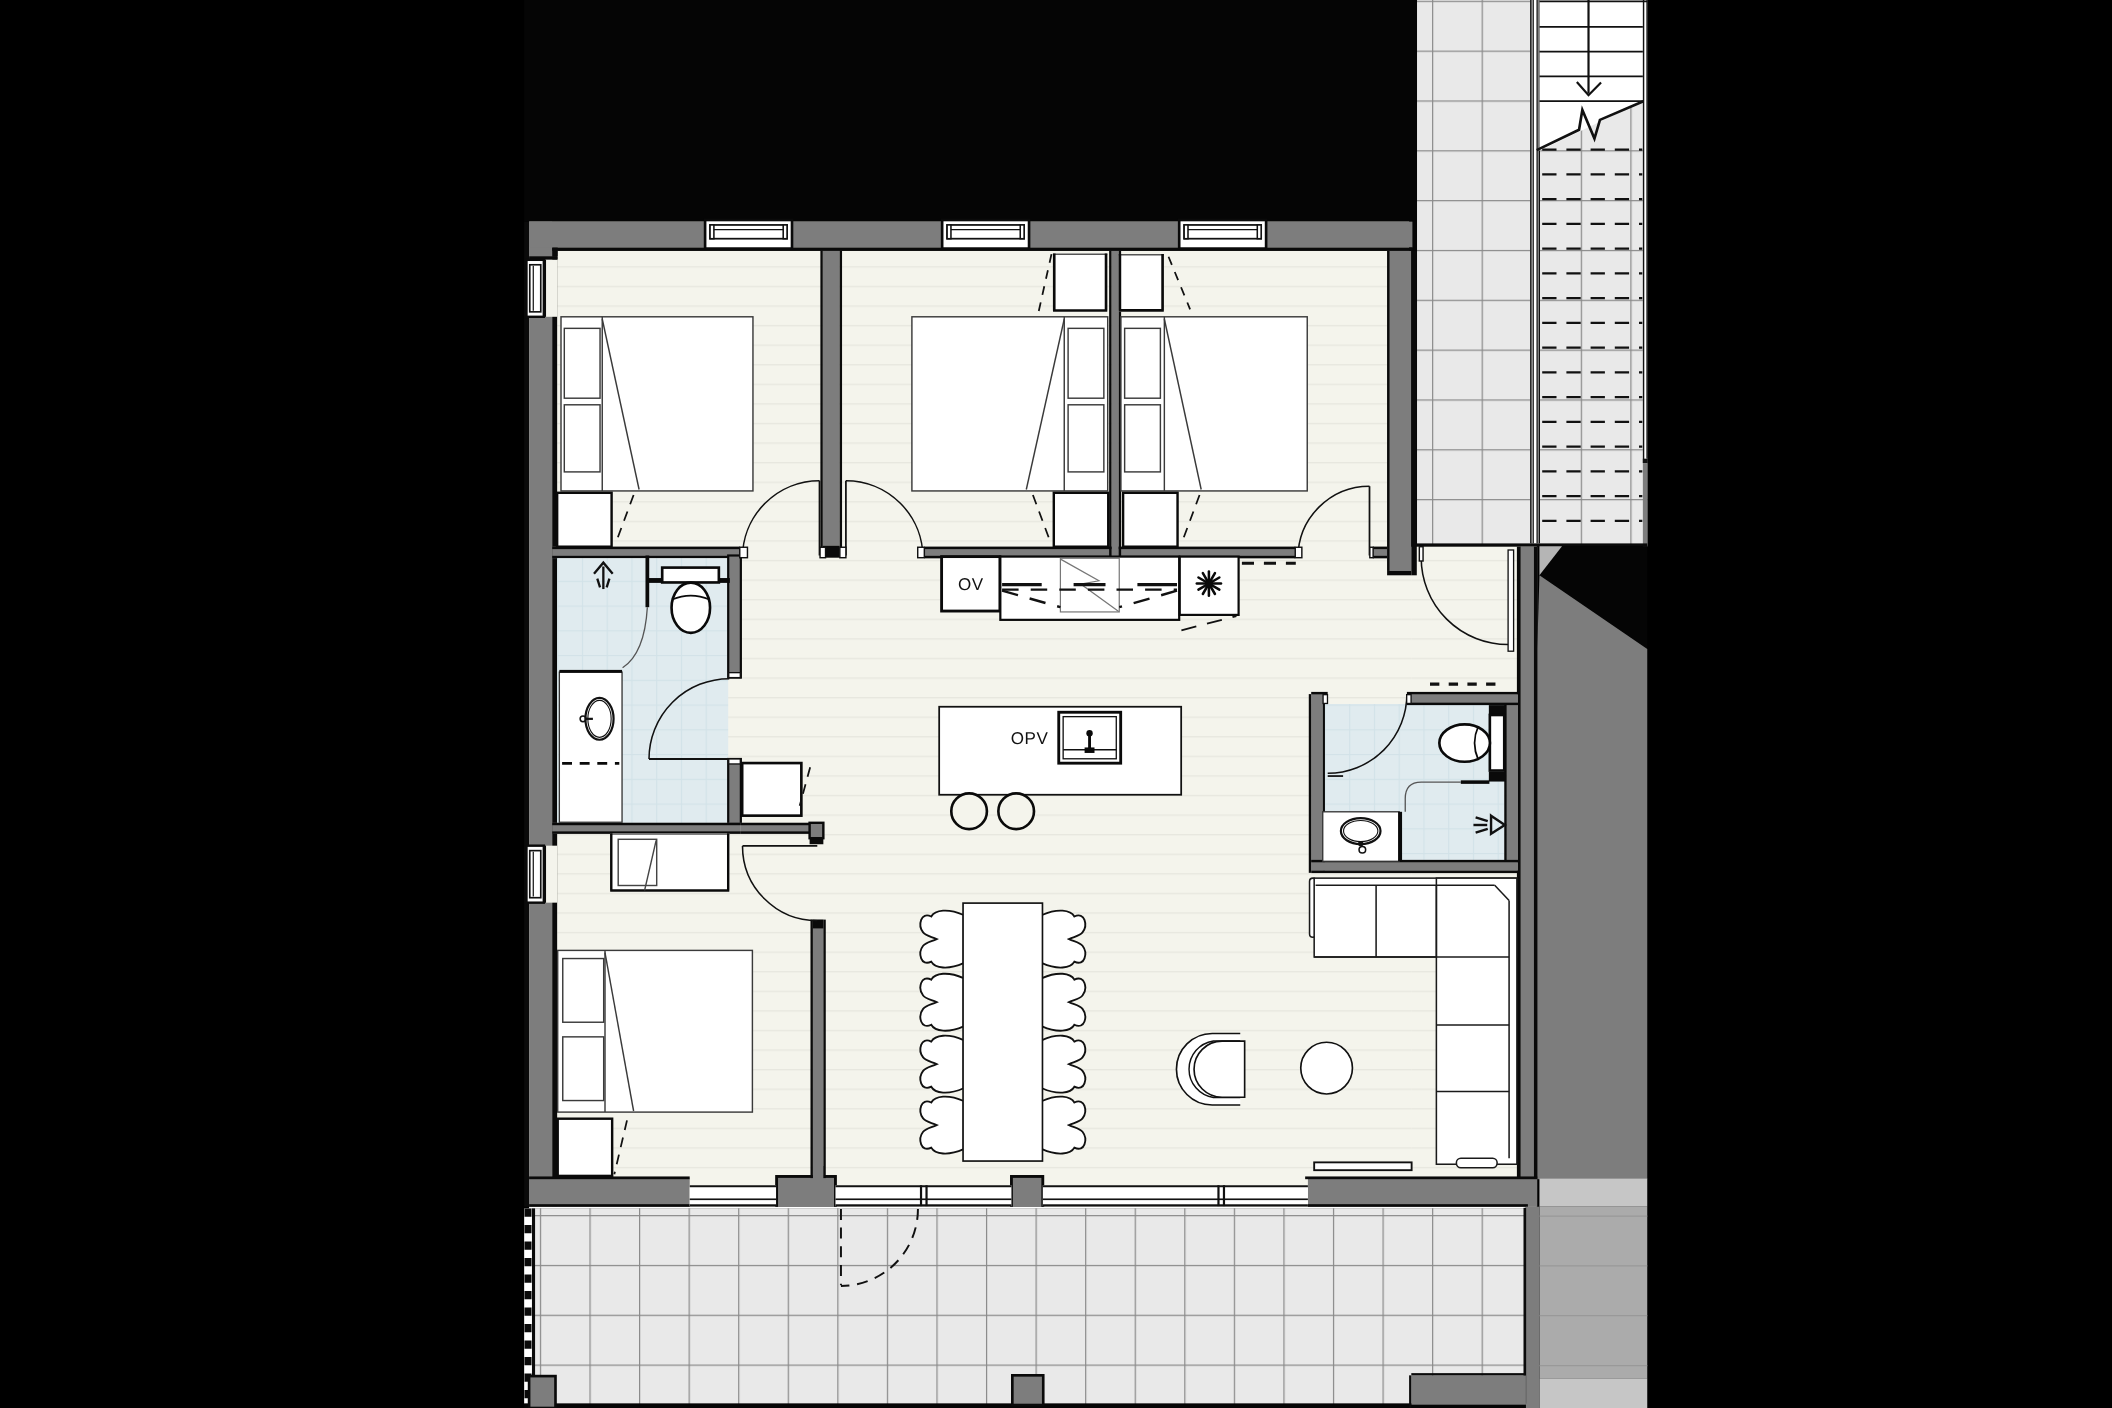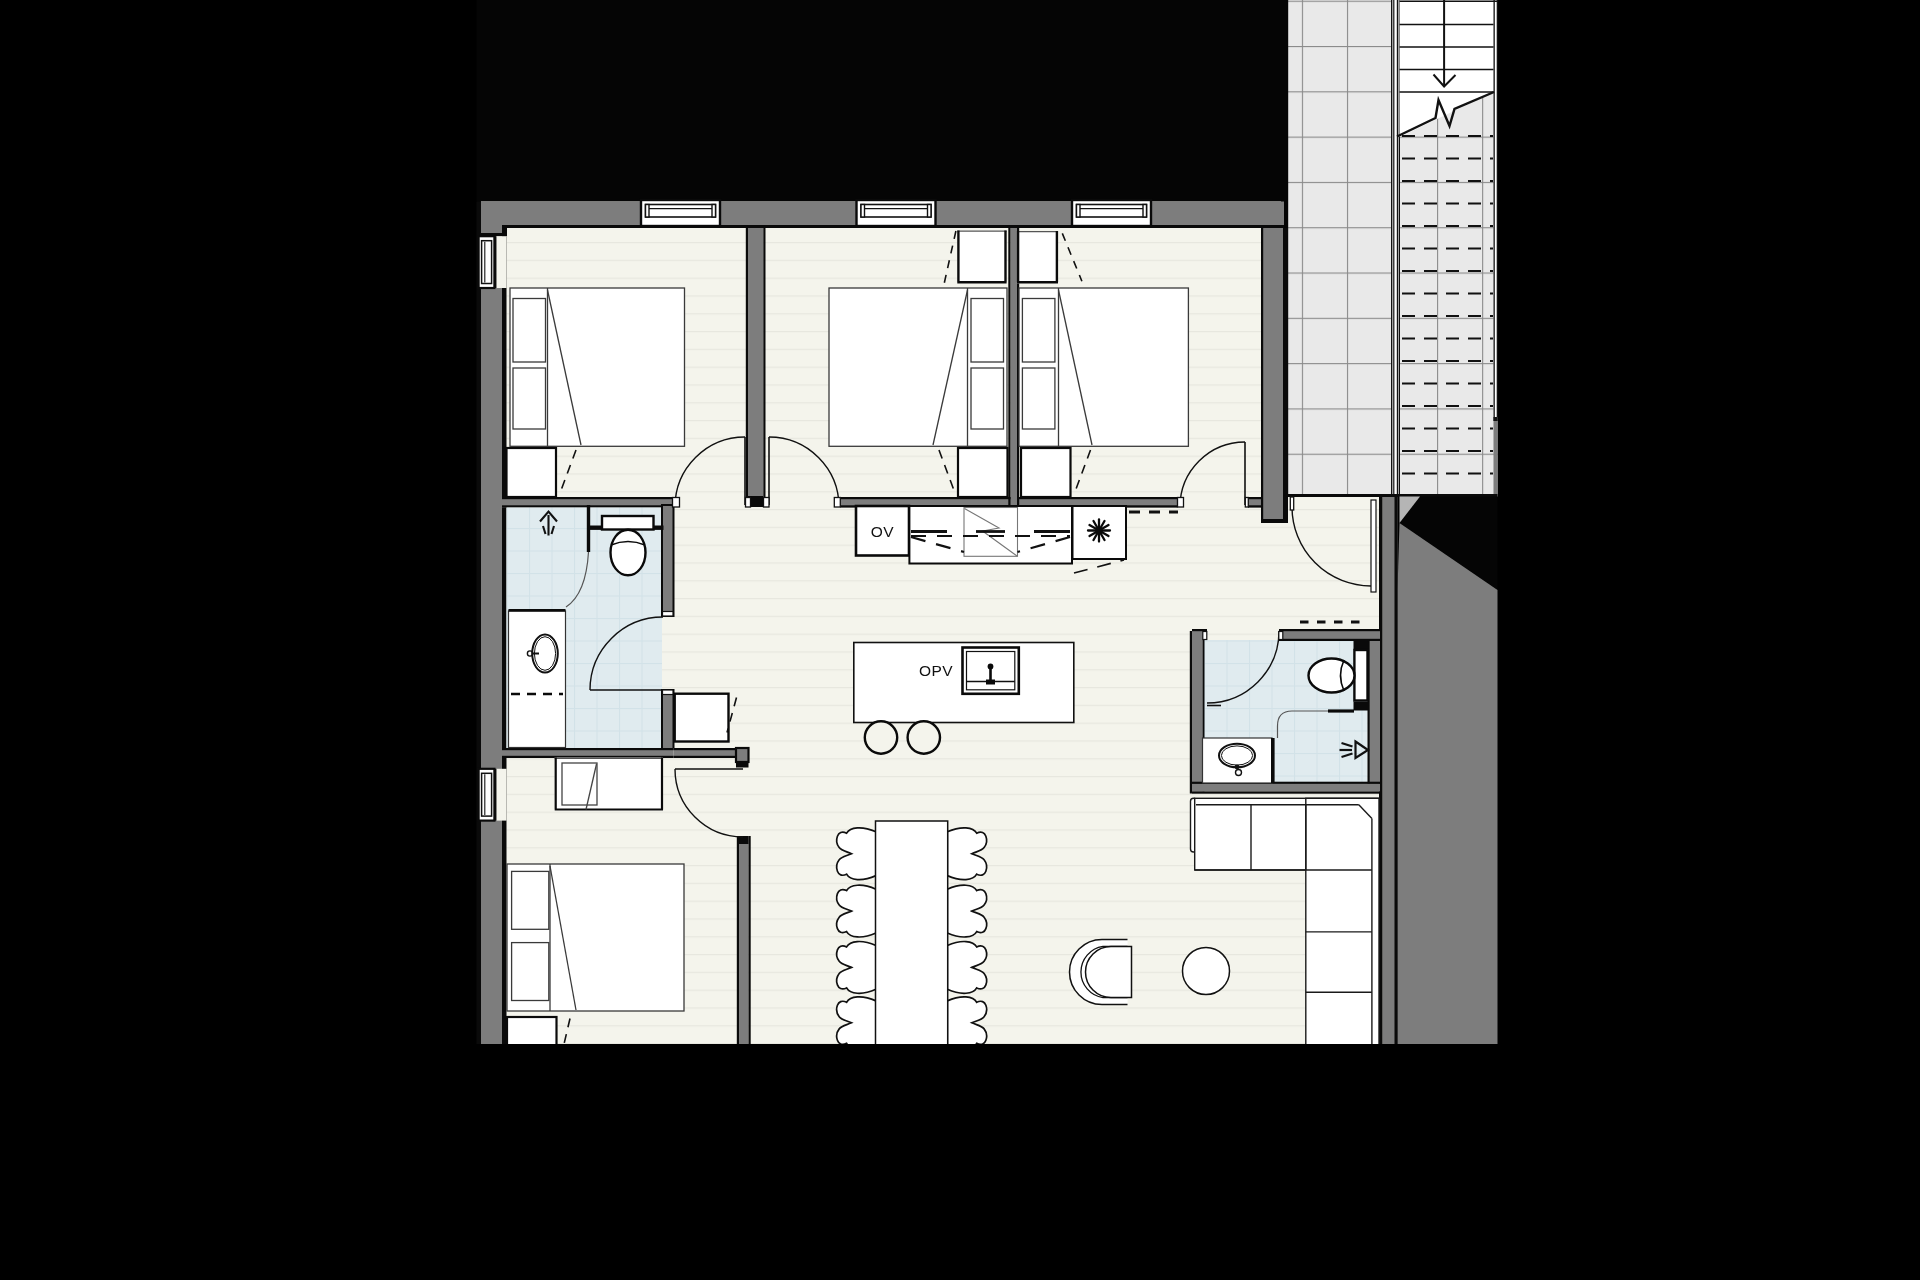--- a/index.html
+++ b/index.html
@@ -1,15 +1,15 @@
 <!DOCTYPE html>
 <html><head><meta charset="utf-8">
 <style>
 html,body{margin:0;padding:0;background:#000;}
-#c{width:1920px;height:1044px;position:relative;overflow:hidden;}
+#c{width:1920px;height:1280px;position:relative;overflow:hidden;}
 svg{display:block;}
 text{font-family:"Liberation Sans",sans-serif;fill:#111;}
 </style></head>
 <body>
 <div id="c">
 <svg width="1920" height="1280" viewBox="0 0 1920 1280">
 <defs>
 <pattern id="planks" width="20" height="17.8" patternUnits="userSpaceOnUse" x="0" y="242">
   <rect width="20" height="17.8" fill="#f4f4ec"></rect>
   <rect y="0" width="20" height="1.2" fill="#e7e7df"></rect>

